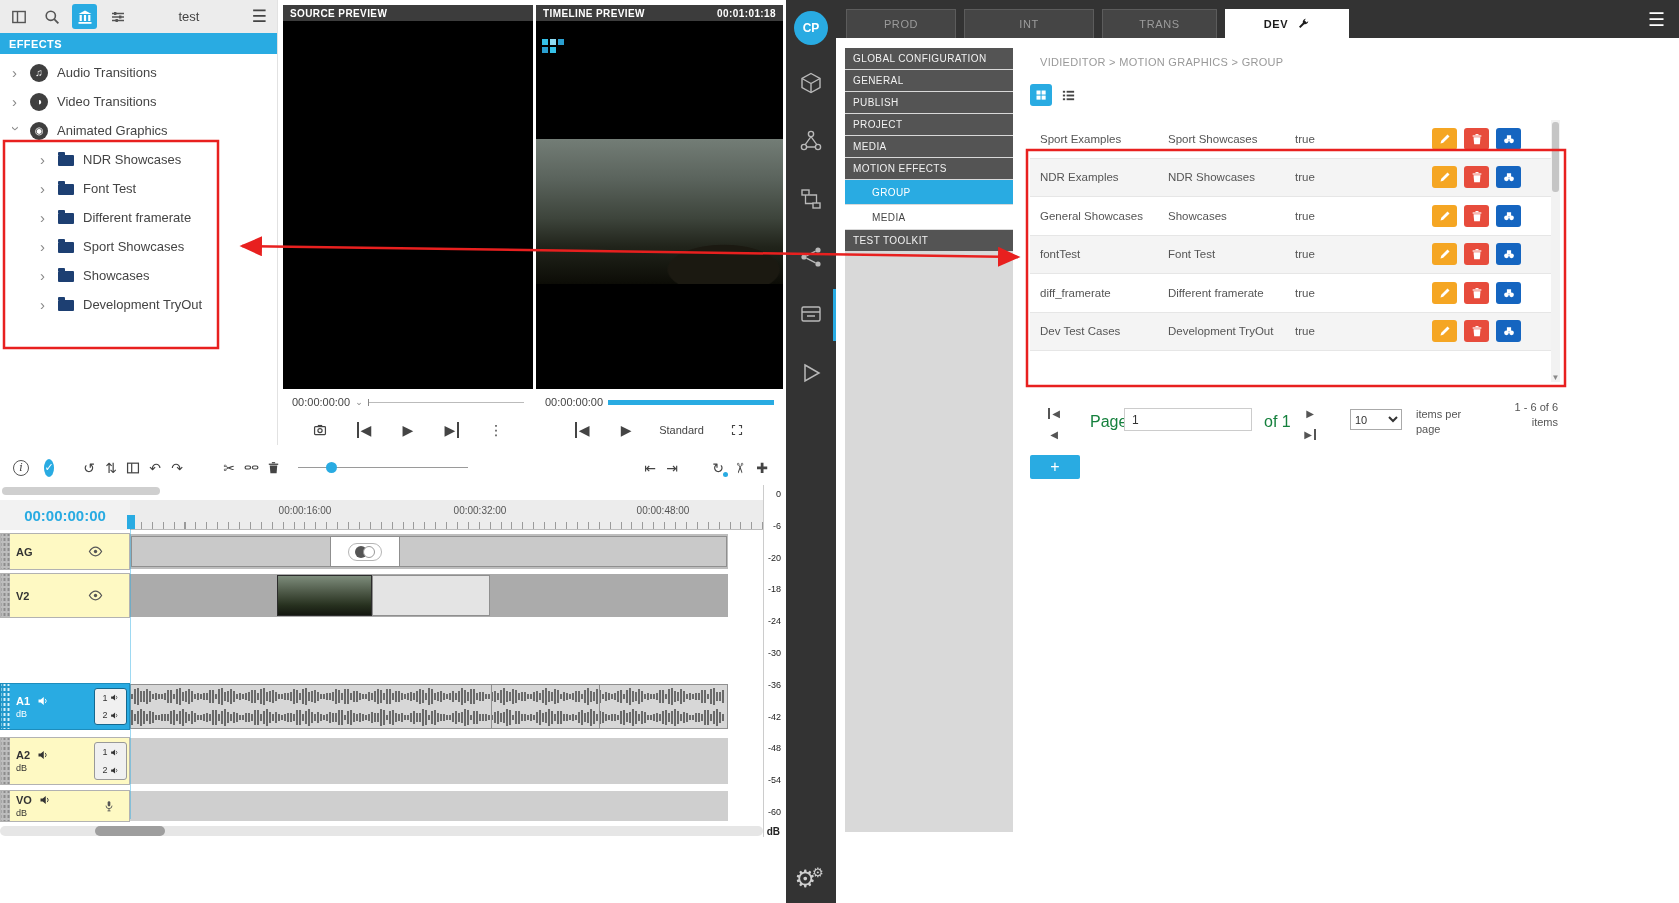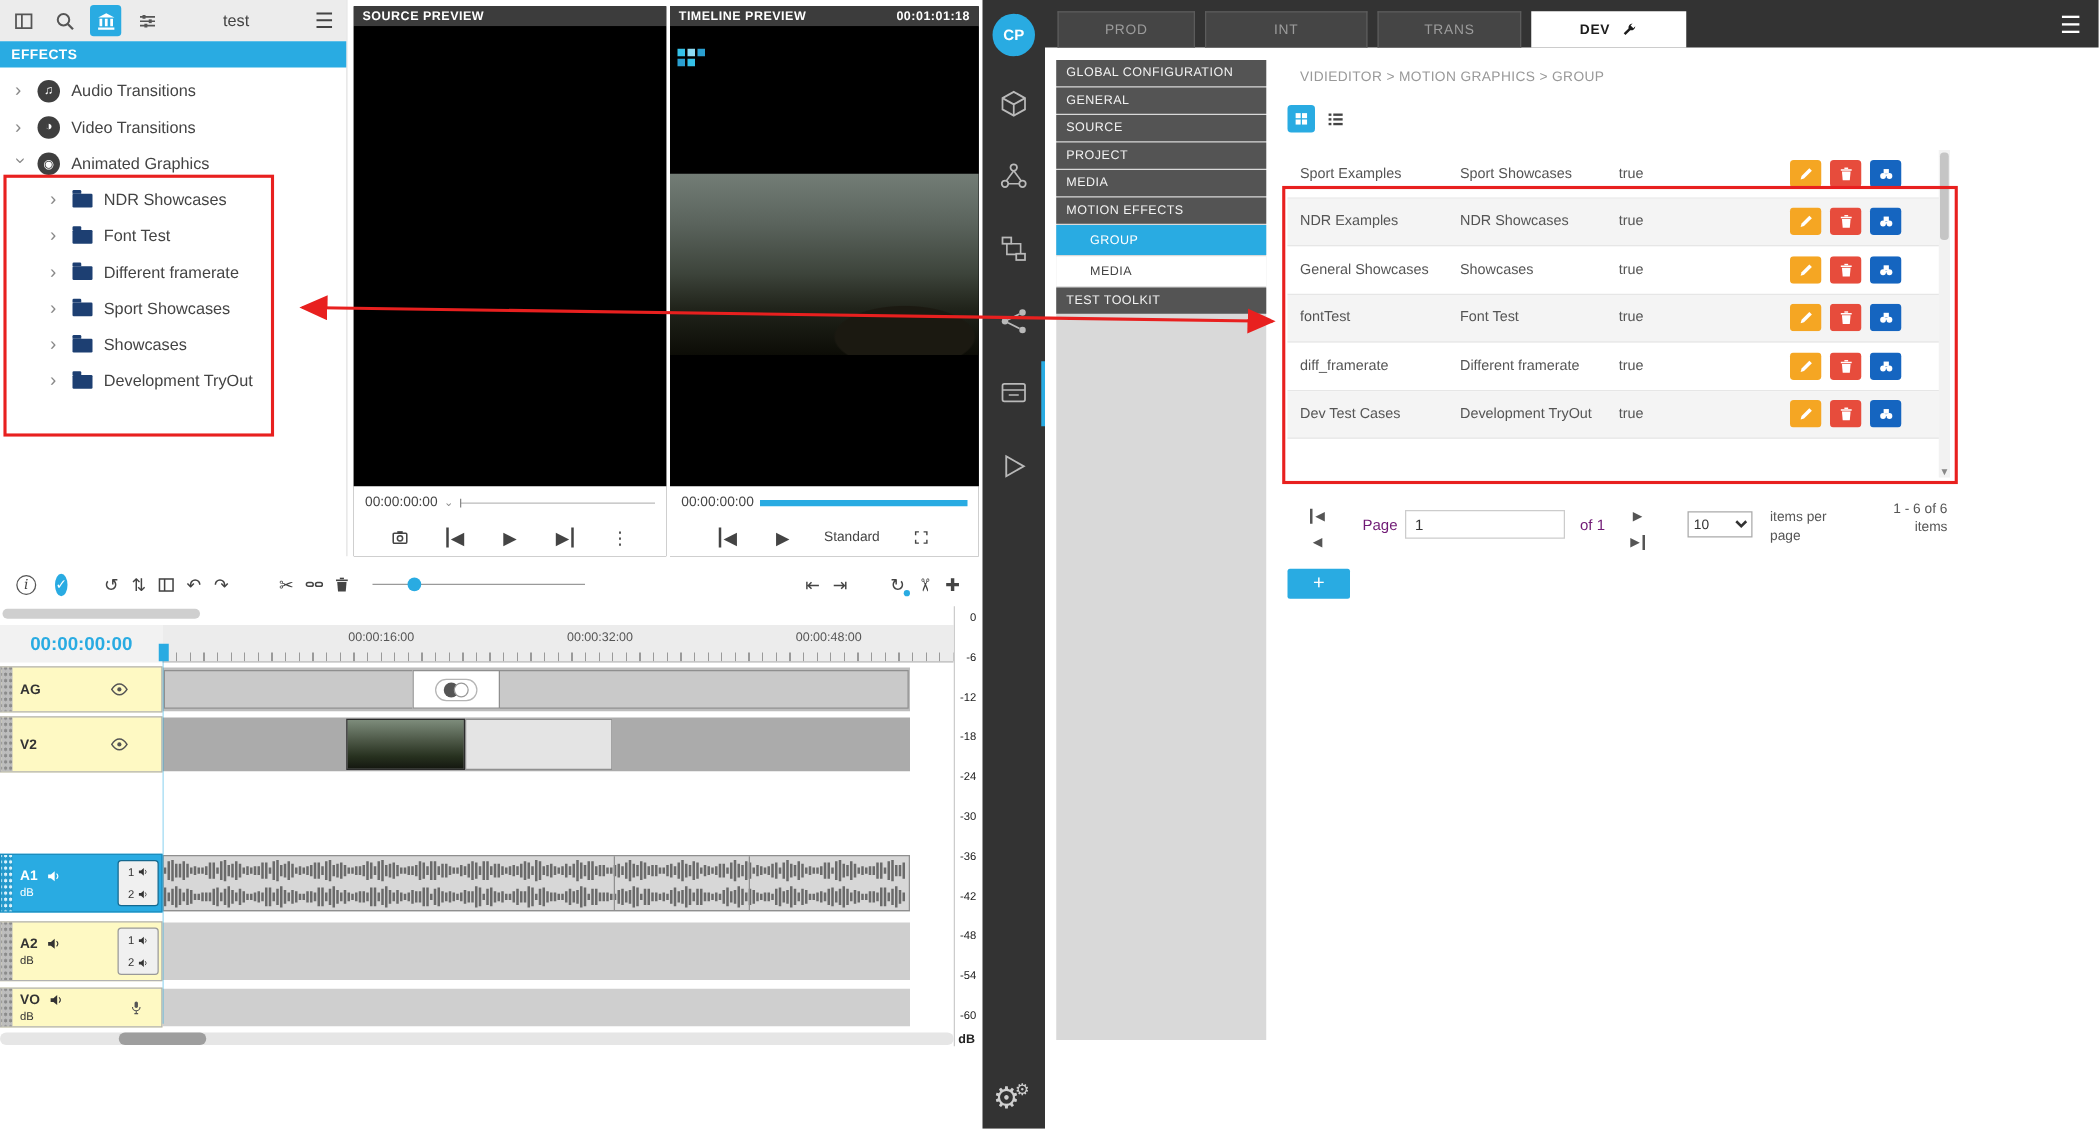--- a/index.html
+++ b/index.html
@@ -136,21 +136,21 @@
   .actions{display:flex;align-items:center}
   .act-btn{width:25px;height:22px;border-radius:3px;display:flex;align-items:center;justify-content:center;color:#fff;margin-right:7px}
   .act-btn.edit{background:#f5a623}
   .act-btn.del{background:#e74c3c}
   .act-btn.prev{background:#1565c0}
   .t-scroll{position:absolute;left:521px;top:72px;width:9px;height:262px;background:#f2f2f2}
   .t-thumb{position:absolute;left:1px;top:2px;width:7px;height:70px;background:#c5c5c5;border-radius:3px}
   .t-arrow{position:absolute;left:0;bottom:0;width:9px;text-align:center;font-size:8px;color:#888}
   .pager{position:absolute;left:0;top:350px;width:530px;height:50px;font-size:12px;color:#444}
   .pg-btn{position:absolute;width:20px;height:18px;color:#555;font-size:10px;display:flex;align-items:center;justify-content:center}
-  .pg-label{position:absolute;top:15px;font-size:12px;color:#701a75}
+  .pg-label{position:absolute;top:15px;font-size:16px;color:#15803d}
   .pinput{position:absolute;left:94px;top:10px;width:128px;height:23px;border:1px solid #ccc;padding:0 7px;font-size:12px;color:#333;outline:none}
   .psel{position:absolute;left:320px;top:11px;width:52px;height:21px;font-size:11px;color:#333;border:1px solid #aaa;background:#fff}
   .per-page{position:absolute;left:386px;top:9px;width:62px;font-size:11px;color:#555;line-height:1.35}
   .range{position:absolute;right:2px;top:2px;width:58px;text-align:right;font-size:11px;color:#555;line-height:1.35}
   .add-btn{position:absolute;left:0;top:407px;width:50px;height:24px;background:#29abe2;color:#fff;font-size:16px;border-radius:2px;display:flex;align-items:center;justify-content:center}
 
   .anno{position:absolute;left:0;top:0;z-index:50;pointer-events:none}
 </style>
 </head>
 <body>
@@ -966,21 +966,21 @@
       <svg class="ic s12 eye-r" style="margin-right:14px">
           <use href="#i-mic"></use>
         </svg>
     </div>
   </div>
 
   <div class="db-ruler">
     <div class="db-ticks">
       <span>0</span>
       <span>-6</span>
-      <span>-12</span>
+      <span>-20</span>
       <span>-18</span>
       <span>-24</span>
       <span>-30</span>
       <span>-36</span>
       <span>-42</span>
       <span>-48</span>
       <span>-54</span>
       <span>-60</span>
     </div>
     <span class="db-name">dB</span>
@@ -1047,21 +1047,21 @@
   </div>
 
   <div class="nav">
     <div class="nav-item">
         <span>GLOBAL CONFIGURATION</span>
       </div>
     <div class="nav-item">
         <span>GENERAL</span>
       </div>
     <div class="nav-item">
-        <span>SOURCE</span>
+        <span>PUBLISH</span>
       </div>
     <div class="nav-item">
         <span>PROJECT</span>
       </div>
     <div class="nav-item">
         <span>MEDIA</span>
       </div>
     <div class="nav-item">
         <span>MOTION EFFECTS</span>
       </div>

